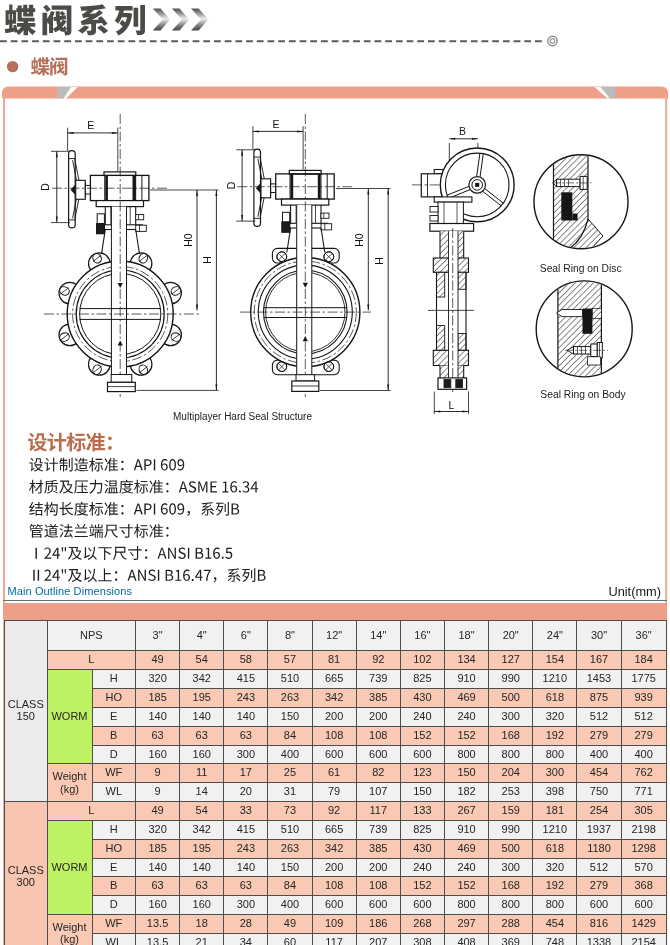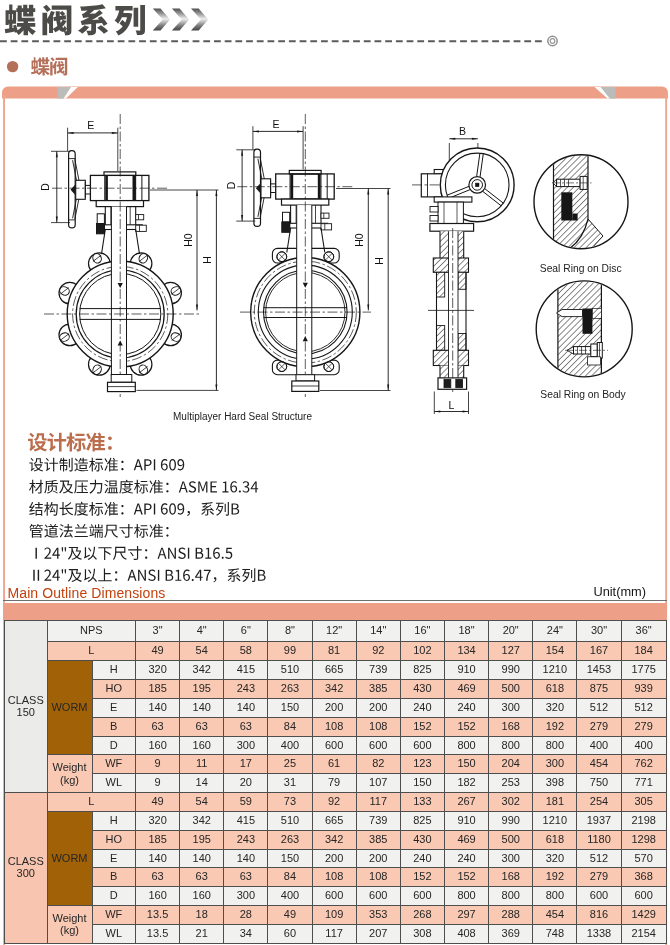--- a/index.html
+++ b/index.html
@@ -1,27 +1,27 @@
 <!DOCTYPE html>
 <html><head><meta charset="utf-8"><style>
 * { margin:0; padding:0; box-sizing:border-box; }
 html,body { width:670px; height:945px; background:#fff; overflow:hidden;
   font-family:"Liberation Sans", sans-serif; position:relative; }
-#mod { position:absolute; left:7.5px; top:584.7px; font-size:14px; color:#c2410c; letter-spacing:0.1px; }
-#unit { position:absolute; right:24px; top:583.6px; font-size:12.8px; color:#161616; }
+#mod { position:absolute; left:7.5px; top:584.7px; font-size:11px; color:#0369a1; letter-spacing:0.1px; }
+#unit { position:absolute; right:9px; top:583.6px; font-size:12.8px; color:#161616; }
 #hr { position:absolute; left:3px; top:599.8px; width:664px; height:1.3px; background:#6e6e6e; }
 #bar2 { position:absolute; left:3.1px; top:602.6px; width:664px; height:17.9px; background:#ee9f88; }
 #tbl { position:absolute; left:4.0px; top:620.3px; width:662.8px; }
 table { border-collapse:collapse; width:100%; table-layout:fixed; }
 td { border:1.6px solid #4e4e4e; text-align:center; vertical-align:middle;
      font-size:11px; color:#262626; height:18.85px; padding:0; line-height:1.08; overflow:hidden; }
-tr:first-child td { height:21px; }
+tr:first-child td { height:30px; }
 td.g { background:#f1f1ef; }
 td.s { background:#f9c9b3; }
-td.g2 { background:#a16207; }
+td.g2 { background:#bef264; }
 td.cls { background:#ebebe9; }
 td.c3 { background:#f7c5b0; }
 td.wt { line-height:1.15; }
 </style></head>
 <body>
 <svg width="670" height="945" viewBox="0 0 670 945" style="position:absolute;left:0;top:0">
     <g transform="translate(4.00,32.20)" fill="#4c4b47">
       <path transform="translate(0.00,0) scale(0.032300,-0.032300)" d="M281 205 301 137 261 131V265H375V682H260V854H160V682H48V223H145V265H162V114C110 106 62 99 23 94L43 -34C128 -18 231 2 329 23L336 -18L384 -2C409 -29 437 -63 452 -87C508 -52 561 -2 605 57V-95H744V52C787 -3 837 -51 889 -83C912 -46 956 6 987 33C915 62 843 112 792 168H968V288H744V334H948V449H550V622H594V483H906V622H967V738H906V852H772V738H721V852H594V738H550V825H421V738H381V622H421V334H605V288H400V168H543C509 127 466 88 420 58C408 112 388 178 369 232ZM772 622V582H721V622ZM145 564H173V383H145ZM250 564H277V383H250Z"></path>
       <path transform="translate(36.70,0) scale(0.032300,-0.032300)" d="M74 782C116 734 174 667 199 626L315 706C286 747 225 810 183 853ZM681 382C664 348 643 316 618 287C612 314 607 344 603 376L784 404L776 524L689 511L760 563C739 588 697 629 667 657L588 603V646H464C465 591 467 536 470 482L391 473L406 347L483 358C491 297 502 240 518 191C476 158 430 130 381 108V490C401 535 419 581 434 626L318 660C292 572 250 484 200 419V605H54V-93H200V319C212 292 224 265 229 250L259 285V-28H381V91C405 64 437 21 450 -2C493 21 535 48 575 79C607 38 648 14 701 14C710 14 718 15 725 16C740 -18 754 -67 757 -99C820 -99 868 -96 904 -73C940 -51 950 -16 950 46V830H341V695H806V48C806 36 802 31 790 31L759 30C781 47 795 76 805 119C782 139 753 175 733 204C729 165 720 137 706 137C692 137 678 145 666 160C720 215 766 277 801 345ZM662 508 592 498 588 590C614 564 644 532 662 508Z"></path>
       <path transform="translate(73.40,0) scale(0.032300,-0.032300)" d="M218 212C173 153 94 88 20 50C56 28 117 -19 147 -47C218 2 308 84 366 159ZM609 140C684 86 779 7 821 -46L951 40C902 95 803 169 729 217ZM629 439 673 391 449 376C567 436 682 509 786 592L682 686C641 650 596 615 551 582L378 574C428 609 477 648 520 688C649 701 773 719 881 745L777 865C604 823 331 799 83 792C98 759 115 701 118 665C182 666 249 669 316 672C274 636 234 609 216 598C185 578 163 565 138 561C152 526 172 465 178 439C202 448 235 454 366 463C313 432 268 410 242 398C178 366 142 350 99 344C113 308 134 242 140 217C176 231 222 238 428 256V58C428 47 423 44 406 43C388 43 323 43 276 46C297 8 322 -54 329 -96C403 -96 463 -94 512 -73C563 -51 576 -14 576 54V269L759 284C783 251 803 221 817 195L931 264C891 330 812 425 738 496Z"></path>
@@ -530,21 +530,21 @@
           <td class="g">20"</td>
           <td class="g">24"</td>
           <td class="g">30"</td>
           <td class="g">36"</td>
         </tr>
         <tr class="s">
           <td colspan="2" class="s">L</td>
           <td class="s">49</td>
           <td class="s">54</td>
           <td class="s">58</td>
-          <td class="s">99</td>
+          <td class="s">57</td>
           <td class="s">81</td>
           <td class="s">92</td>
           <td class="s">102</td>
           <td class="s">134</td>
           <td class="s">127</td>
           <td class="s">154</td>
           <td class="s">167</td>
           <td class="s">184</td>
         </tr>
         <tr class="g">
@@ -652,27 +652,27 @@
           <td class="g">253</td>
           <td class="g">398</td>
           <td class="g">750</td>
           <td class="g">771</td>
         </tr>
         <tr class="s">
           <td rowspan="8" class="cls c3">CLASS<br>300</td>
           <td colspan="2" class="s">L</td>
           <td class="s">49</td>
           <td class="s">54</td>
-          <td class="s">59</td>
+          <td class="s">33</td>
           <td class="s">73</td>
           <td class="s">92</td>
           <td class="s">117</td>
           <td class="s">133</td>
           <td class="s">267</td>
-          <td class="s">302</td>
+          <td class="s">159</td>
           <td class="s">181</td>
           <td class="s">254</td>
           <td class="s">305</td>
         </tr>
         <tr class="g">
           <td rowspan="5" class="g2">WORM</td>
           <td class="g">H</td>
           <td class="g">320</td>
           <td class="g">342</td>
           <td class="g">415</td>
@@ -747,21 +747,21 @@
           <td class="g">600</td>
         </tr>
         <tr class="s">
           <td rowspan="2" class="s wt">Weight<br>(kg)</td>
           <td class="s">WF</td>
           <td class="s">13.5</td>
           <td class="s">18</td>
           <td class="s">28</td>
           <td class="s">49</td>
           <td class="s">109</td>
-          <td class="s">353</td>
+          <td class="s">186</td>
           <td class="s">268</td>
           <td class="s">297</td>
           <td class="s">288</td>
           <td class="s">454</td>
           <td class="s">816</td>
           <td class="s">1429</td>
         </tr>
         <tr class="g">
           <td class="g">WL</td>
           <td class="g">13.5</td>

